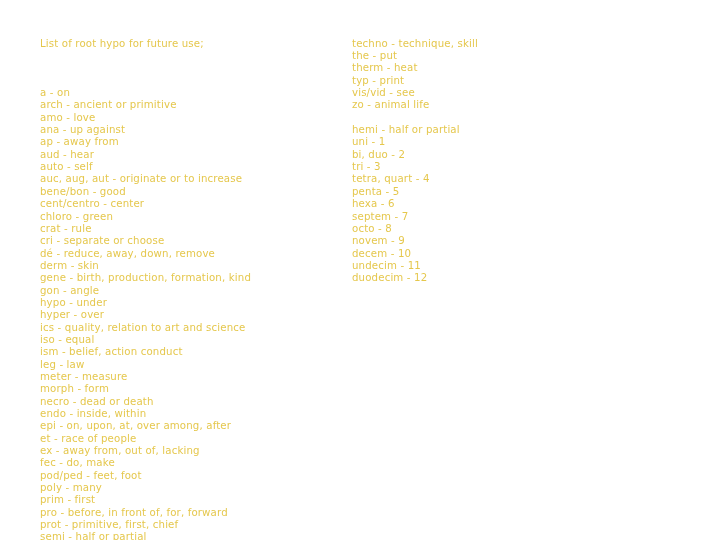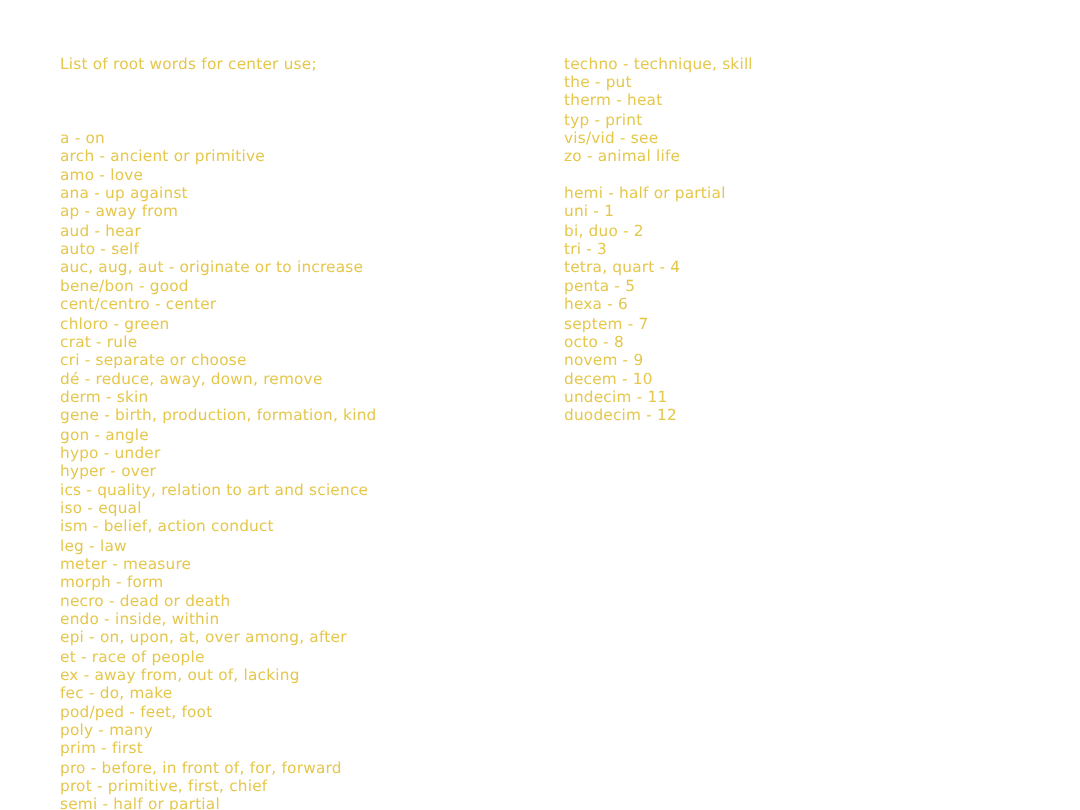--- a/index.html
+++ b/index.html
@@ -27,41 +27,40 @@
     letter-spacing: 0.15px;
     white-space: pre;
   }
   #left-column {
     left: 40px;
     top: 13px;
   }
   #right-column {
     left: 352px;
     top: 13px;
-    margin-left: 24px;
   }
   .line {
     display: block;
     height: 12.35px;
   }
   .line.blank {
     color: transparent;
   }
   .heading-line {
     display: block;
     height: 12.35px;
   }
 </style>
 </head>
 <body>
 
 <div id="slide">
 
   <div class="column" id="left-column">
-    <span class="heading-line">List of root words for center use;</span>
+    <span class="heading-line">List of root hypo for future use;</span>
     <div><span class="line blank">&nbsp;</span><span class="line">a - on</span><span class="line">arch - ancient or primitive</span><span class="line">amo - love</span><span class="line">ana - up against</span><span class="line">ap - away from</span><span class="line">aud - hear</span><span class="line">auto - self</span><span class="line">auc, aug, aut - originate or to increase</span><span class="line">bene/bon - good</span><span class="line">cent/centro - center</span><span class="line">chloro - green</span><span class="line">crat - rule</span><span class="line">cri - separate or choose</span><span class="line">dé - reduce, away, down, remove</span><span class="line">derm - skin</span><span class="line">gene - birth, production, formation, kind</span><span class="line">gon - angle</span><span class="line">hypo - under</span><span class="line">hyper - over</span><span class="line">ics - quality, relation to art and science</span><span class="line">iso - equal</span><span class="line">ism - belief, action conduct</span><span class="line">leg - law</span><span class="line">meter - measure</span><span class="line">morph - form</span><span class="line">necro - dead or death</span><span class="line">endo - inside, within</span><span class="line">epi - on, upon, at, over among, after</span><span class="line">et - race of people</span><span class="line">ex - away from, out of, lacking</span><span class="line">fec - do, make</span><span class="line">pod/ped - feet, foot</span><span class="line">poly - many</span><span class="line">prim - first</span><span class="line">pro - before, in front of, for, forward</span><span class="line">prot - primitive, first, chief</span><span class="line">semi - half or partial</span></div>
   </div>
 
   <div class="column" id="right-column">
     <div><span class="line">techno - technique, skill</span><span class="line">the - put</span><span class="line">therm - heat</span><span class="line">typ - print</span><span class="line">vis/vid - see</span><span class="line">zo - animal life</span><span class="line blank">&nbsp;</span><span class="line">hemi - half or partial</span><span class="line">uni - 1</span><span class="line">bi, duo - 2</span><span class="line">tri - 3</span><span class="line">tetra, quart - 4</span><span class="line">penta - 5</span><span class="line">hexa - 6</span><span class="line">septem - 7</span><span class="line">octo - 8</span><span class="line">novem - 9</span><span class="line">decem - 10</span><span class="line">undecim - 11</span><span class="line">duodecim - 12</span></div>
   </div>
 
 </div>
 
 </body></html>

